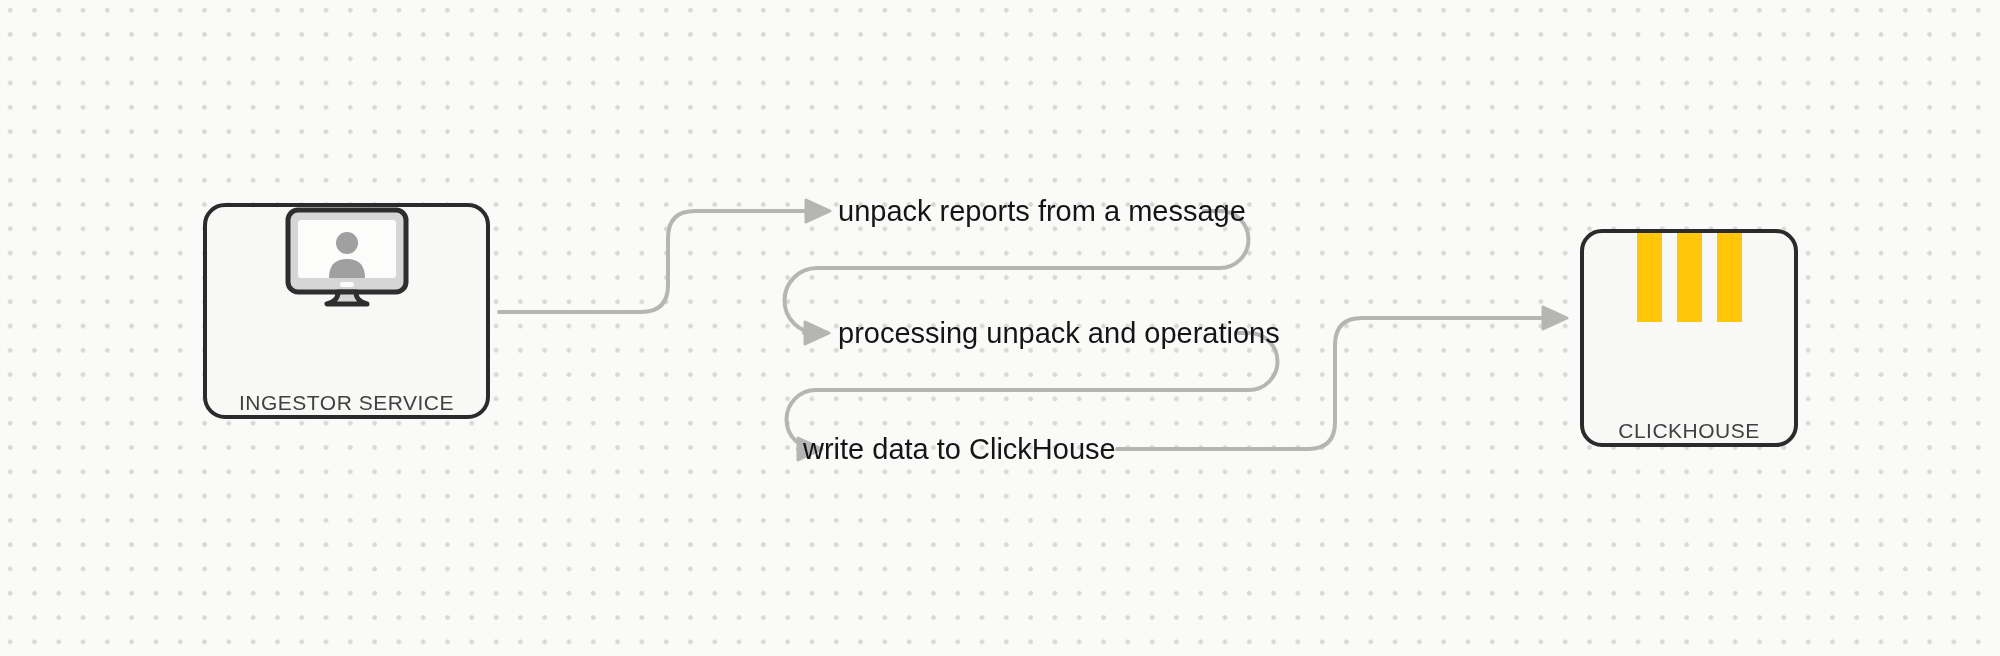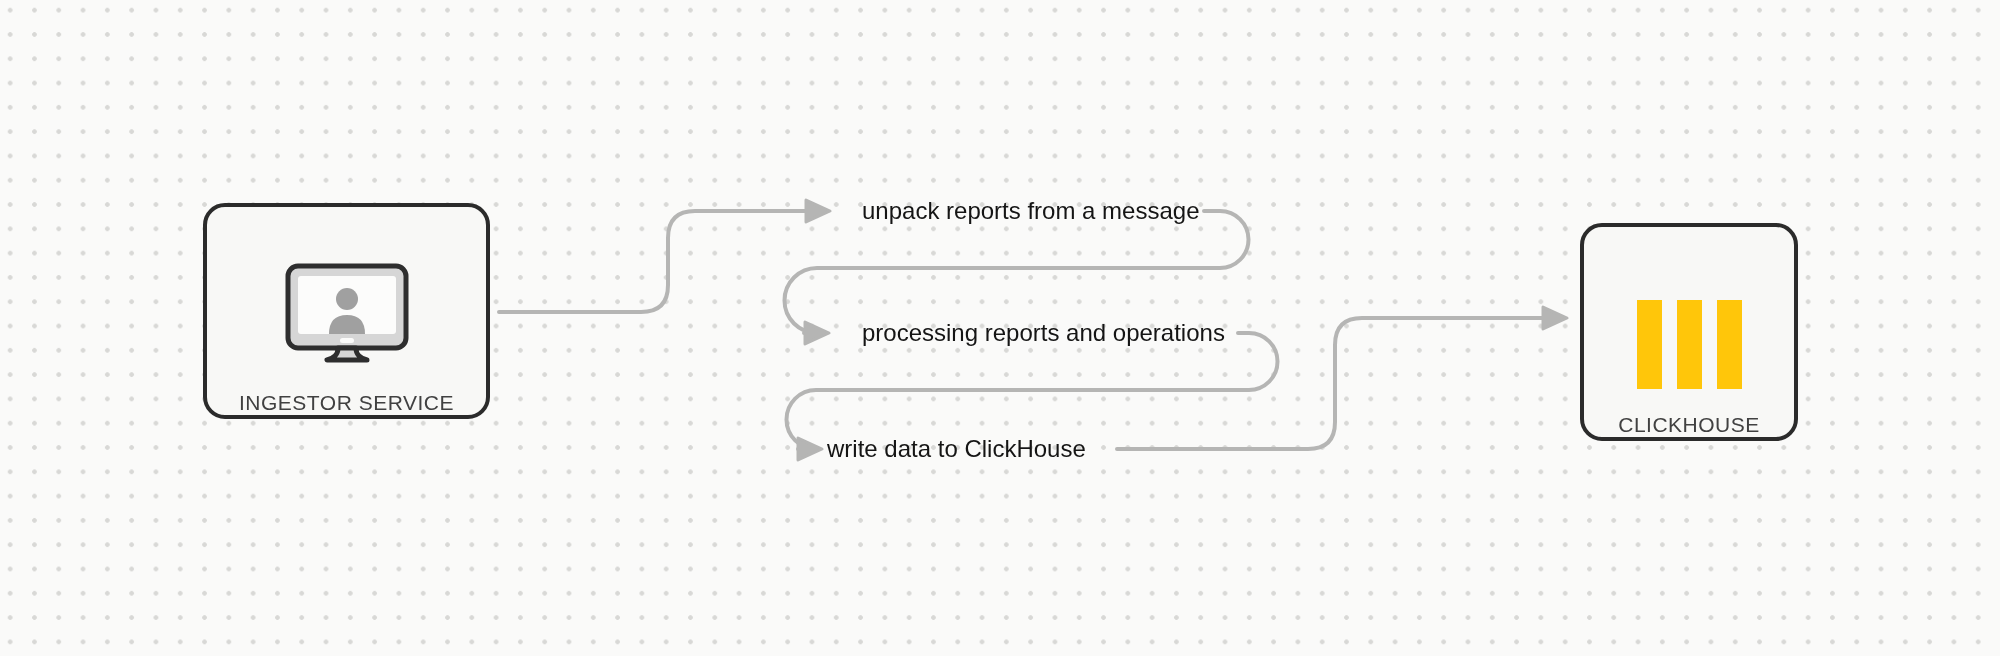--- a/index.html
+++ b/index.html
@@ -28,49 +28,48 @@
   }
   .node {
     position: absolute;
     box-sizing: border-box;
     border: 4px solid #2b2b2b;
     border-radius: 22px;
     background: #f8f8f6;
     display: flex;
     flex-direction: column;
     align-items: center;
-    justify-content: flex-end;
+    justify-content: space-between;
   }
   .node-ingestor {
     left: 203px;
     top: 203px;
     width: 287px;
     height: 216px;
     gap: 24px;
   }
   .node-clickhouse {
     left: 1580px;
-    top: 223px;
+    top: 229px;
     width: 218px;
     height: 218px;
     gap: 24px;
   }
   .node-label {
     font-size: 21px;
     letter-spacing: 0.5px;
     color: #414141;
     white-space: nowrap;
   }
   .step-label {
     position: absolute;
-    font-size: 24px;
+    font-size: 29px;
     line-height: 30px;
     color: #151515;
     white-space: nowrap;
-    margin-left: 24px;
   }
   .step-1 { left: 838px; top: 196px; }
   .step-2 { left: 838px; top: 318px; }
   .step-3 { left: 803px; top: 434px; }
 </style>
 </head>
 <body>
 
 <div class="canvas">
 
@@ -104,16 +103,16 @@
   <div class="node node-clickhouse">
     <svg width="105" height="89" viewBox="0 0 105 89">
       <rect x="0" y="0" width="25" height="89" fill="#ffc60a"></rect>
       <rect x="40" y="0" width="25" height="89" fill="#ffc60a"></rect>
       <rect x="80" y="0" width="25" height="89" fill="#ffc60a"></rect>
     </svg>
     <div class="node-label">CLICKHOUSE</div>
   </div>
 
   <div class="step-label step-1">unpack reports from a message</div>
-  <div class="step-label step-2">processing reports and operations</div>
+  <div class="step-label step-2">processing unpack and operations</div>
   <div class="step-label step-3">write data to ClickHouse</div>
 
 </div>
 
 </body></html>

